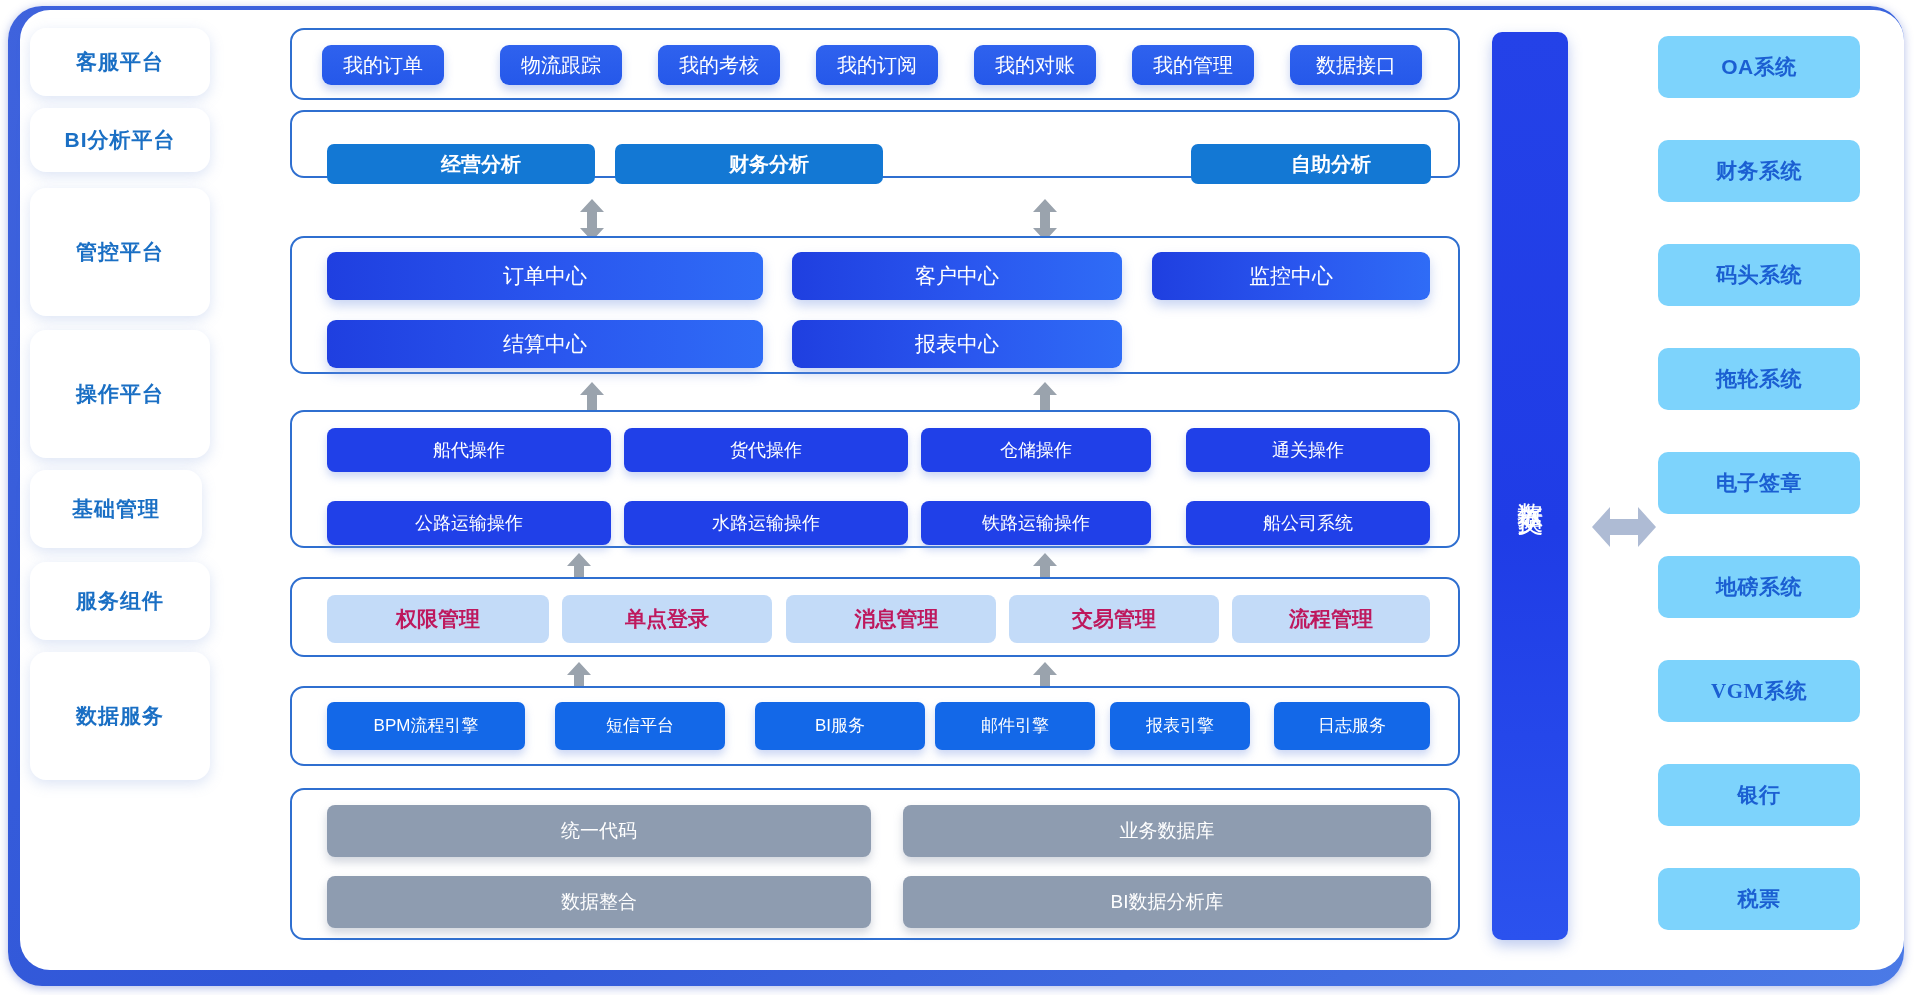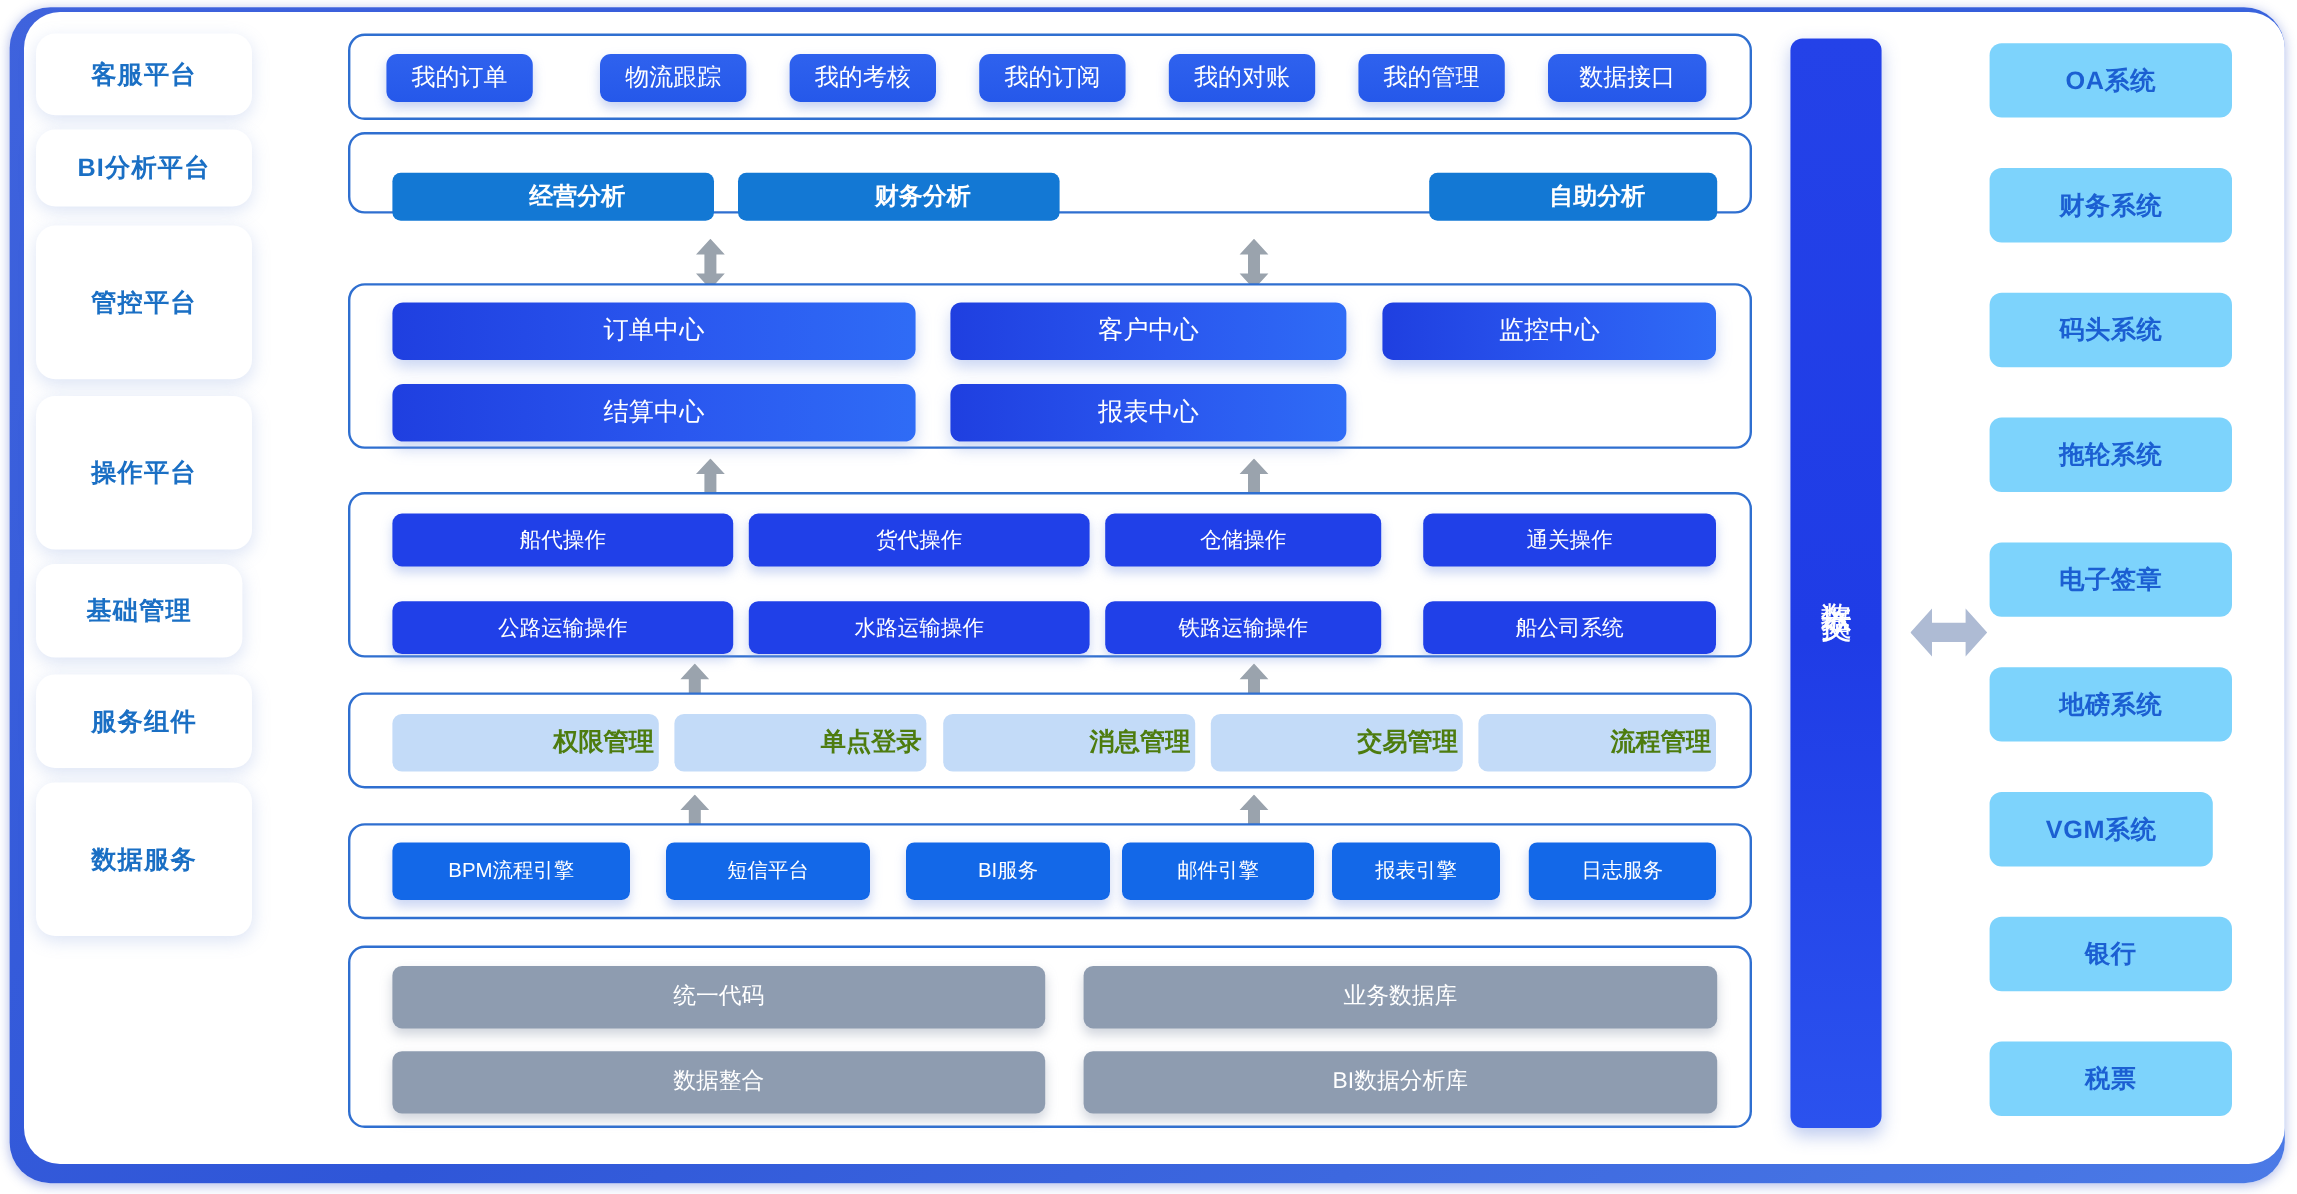--- a/index.html
+++ b/index.html
@@ -88,25 +88,24 @@
   
   .node.op {
     background: #2040e8;
     box-shadow: 0 5px 9px rgba(120,150,225,.38);
     border-radius: 8px;
     font-size: 18px;
   }
   
   .node.bm {
     background: #c3dbf8;
-    color: #4d7c0f;
+    color: #be185d;
     font-weight: 700;
     font-size: 21px;
     border-radius: 8px;
-    justify-content: flex-end;
   }
   
   .node.sv {
     background: #1368e8;
     box-shadow: 0 5px 9px rgba(120,150,225,.38);
     border-radius: 7px;
     font-size: 17px;
   }
   
   .node.ds {
@@ -363,21 +362,21 @@
   </div>
   <div class="ext-chip" style="left:1658px;top:348px;width:202px;height:62px;">
     <span>拖轮系统</span>
   </div>
   <div class="ext-chip" style="left:1658px;top:452px;width:202px;height:62px;">
     <span>电子签章</span>
   </div>
   <div class="ext-chip" style="left:1658px;top:556px;width:202px;height:62px;">
     <span>地磅系统</span>
   </div>
-  <div class="ext-chip" style="left:1658px;top:660px;width:186px;height:62px;">
+  <div class="ext-chip" style="left:1658px;top:660px;width:202px;height:62px;font-family:Liberation Serif, serif;">
     <span>VGM系统</span>
   </div>
   <div class="ext-chip" style="left:1658px;top:764px;width:202px;height:62px;">
     <span>银行</span>
   </div>
   <div class="ext-chip" style="left:1658px;top:868px;width:202px;height:62px;">
     <span>税票</span>
   </div>
 
 </div>

